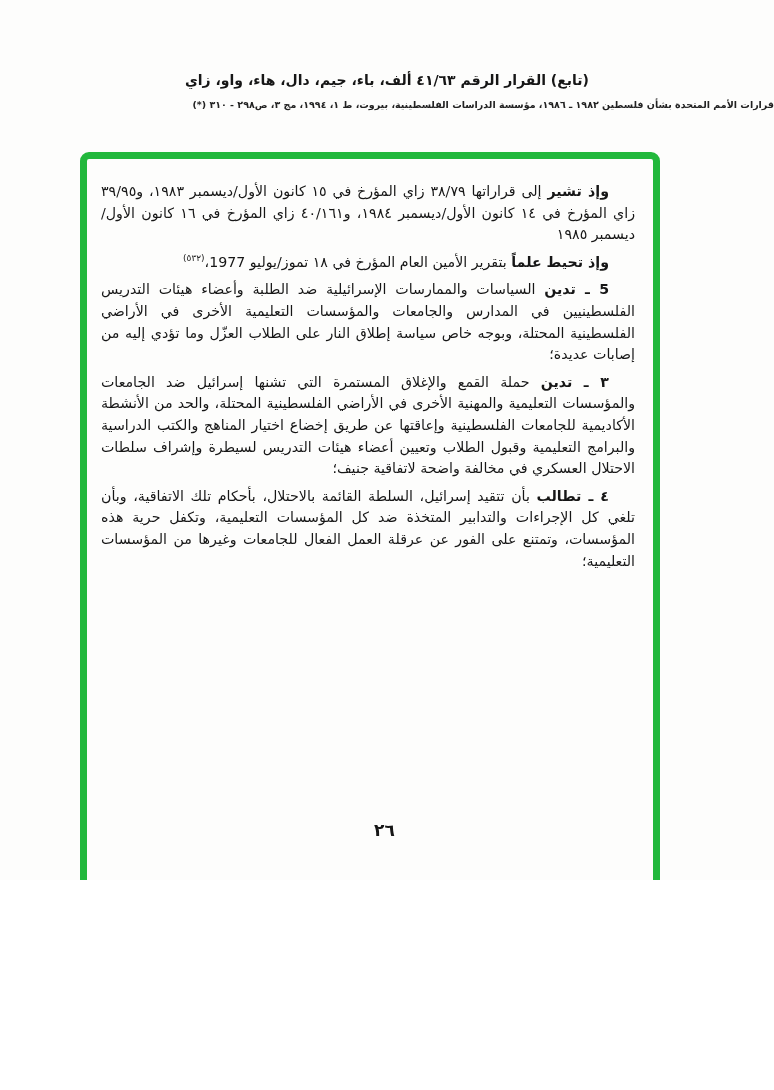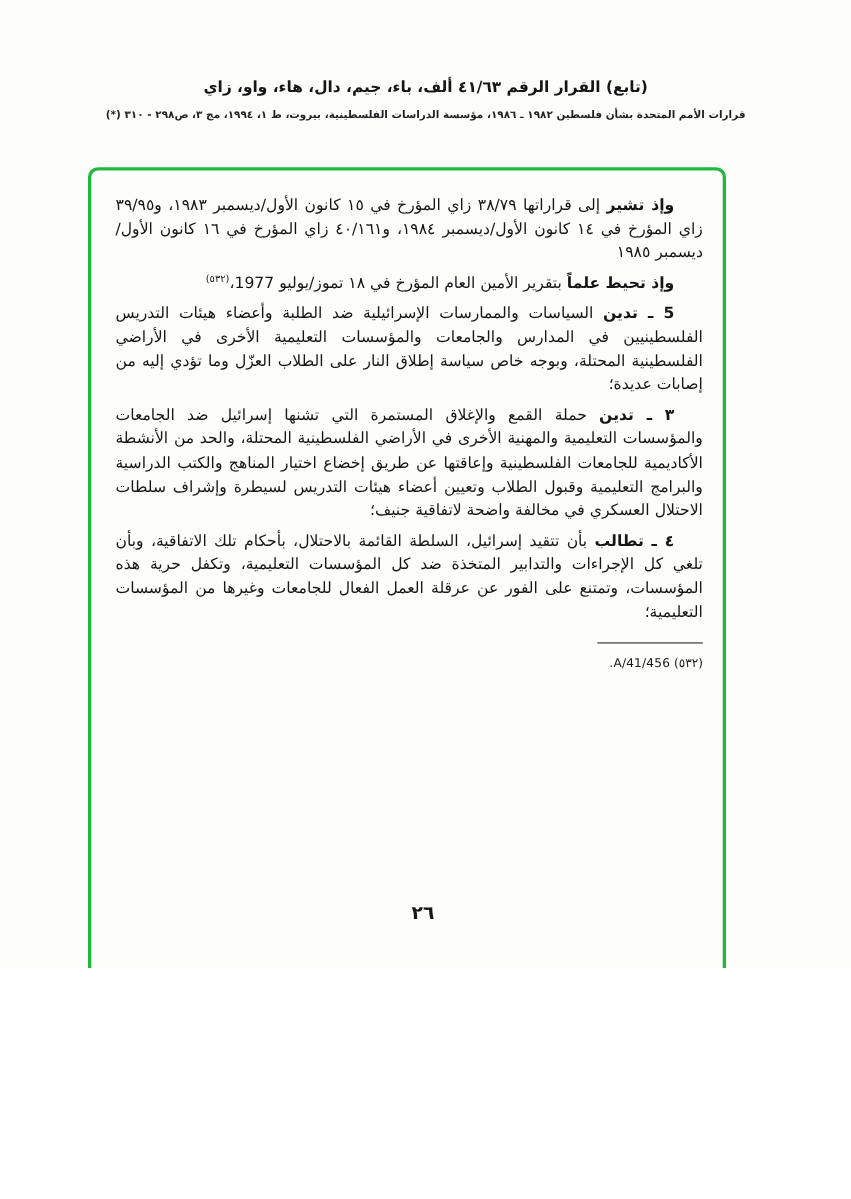--- a/index.html
+++ b/index.html
@@ -27,28 +27,29 @@
   .doc-title {
     font-size: 14px;
     font-weight: bold;
     letter-spacing: 0.2px;
   }
   .doc-subtitle {
     margin-top: 11px;
     font-size: 9.5px;
     font-weight: bold;
     color: #222;
+    text-align: right;
   }
   .annotation-box {
     position: absolute;
     left: 80px;
     top: 152px;
     width: 580px;
     height: 836px;
-    border: 3px solid #0ea5e9;
+    border: 7px solid #0ea5e9;
     border-radius: 9px;
     box-sizing: border-box;
     background: transparent;
   }
   .body-text {
     position: absolute;
     top: 22px;
     right: 18px;
     width: 534px;
     direction: rtl;
@@ -115,23 +116,19 @@
       <p class="para"><span class="para-lead">وإذ تحيط علماً</span><span> بتقرير الأمين العام المؤرخ في ١٨ تموز/يوليو 1977،</span><span class="fn-mark">(٥٣٢)</span></p>
 
 
 
       <p class="para"><span class="para-lead">5 ـ تدين</span><span> السياسات والممارسات الإسرائيلية ضد الطلبة وأعضاء هيئات التدريس الفلسطينيين في المدارس والجامعات والمؤسسات التعليمية الأخرى في الأراضي الفلسطينية المحتلة، وبوجه خاص سياسة إطلاق النار على الطلاب العزّل وما تؤدي إليه من إصابات عديدة؛</span></p>
 
       <p class="para"><span class="para-lead">٣ ـ تدين</span><span> حملة القمع والإغلاق المستمرة التي تشنها إسرائيل ضد الجامعات والمؤسسات التعليمية والمهنية الأخرى في الأراضي الفلسطينية المحتلة، والحد من الأنشطة الأكاديمية للجامعات الفلسطينية وإعاقتها عن طريق إخضاع اختيار المناهج والكتب الدراسية والبرامج التعليمية وقبول الطلاب وتعيين أعضاء هيئات التدريس لسيطرة وإشراف سلطات الاحتلال العسكري في مخالفة واضحة لاتفاقية جنيف؛</span></p>
 
       <p class="para"><span class="para-lead">٤ ـ تطالب</span><span> بأن تتقيد إسرائيل، السلطة القائمة بالاحتلال، بأحكام تلك الاتفاقية، وبأن تلغي كل الإجراءات والتدابير المتخذة ضد كل المؤسسات التعليمية، وتكفل حرية هذه المؤسسات، وتمتنع على الفور عن عرقلة العمل الفعال للجامعات وغيرها من المؤسسات التعليمية؛</span></p>
 
-      <div class="footnote">
-        <div class="fn-rule"></div>
-        <div class="fn-line"><span>(٥٣٢)</span> <span class="fn-symbol">A/41/456.</span></div>
-      </div>
 
     </div>
   </div>
 
   <div class="page-number">٢٦</div>
 
 </div>
 
 </body></html>

